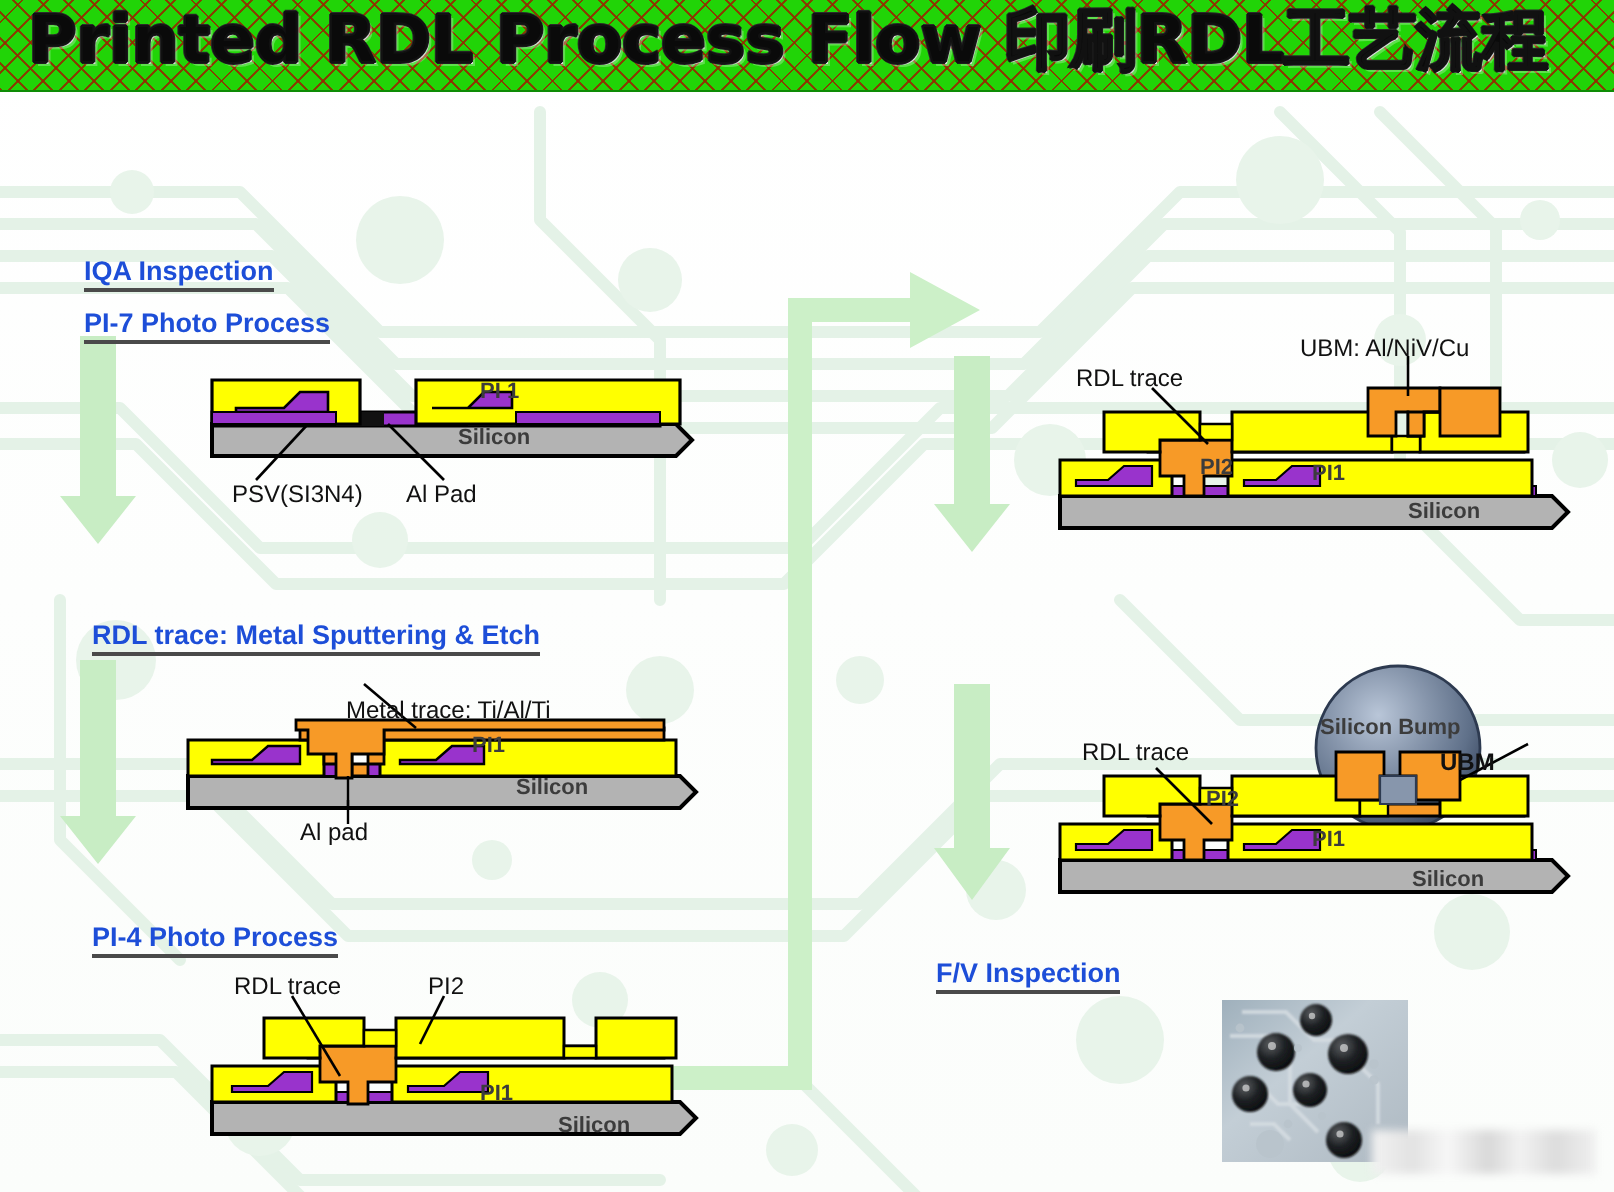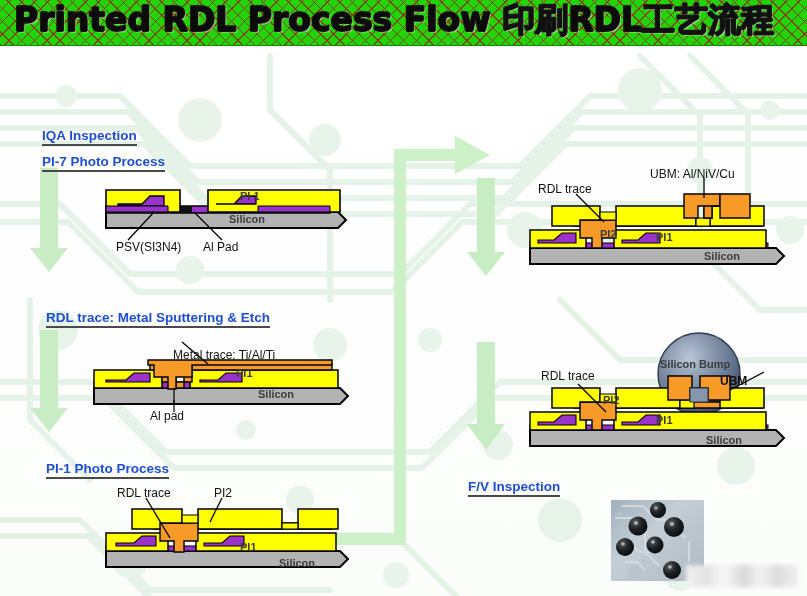--- a/index.html
+++ b/index.html
@@ -153,21 +153,21 @@
     </g>
 
     <g>
       <path d="M166 300 L182 300 L182 360 L190 360 L174 380 L158 360 L166 360 Z" fill="none"></path>
     </g>
   </svg>
 
   <div class="heading" style="left:42px;top:117px;">IQA Inspection</div>
   <div class="heading" style="left:42px;top:143px;">PI-7 Photo Process</div>
   <div class="heading" style="left:46px;top:299px;">RDL trace: Metal Sputtering &amp; Etch</div>
-  <div class="heading" style="left:46px;top:450px;">PI-1 Photo Process</div>
+  <div class="heading" style="left:46px;top:450px;">PI-4 Photo Process</div>
 
   <div class="heading" style="left:468px;top:468px;">F/V Inspection</div>
 
   <svg class="diagram" style="left:98px;top:182px;width:250px;height:56px;" viewBox="0 0 250 56">
 
     <path d="M8 30 L232 30 L240 30 L248 38 L240 46 L232 46 L8 46 Z" fill="#b3b3b3" stroke="#000" stroke-width="2"></path>
 
     <path d="M8 24 L232 24 L232 31 L8 31 Z" fill="#9933cc" stroke="#000" stroke-width="1.5"></path>
 
     <rect x="70" y="24" width="24" height="7" fill="#111"></rect>

